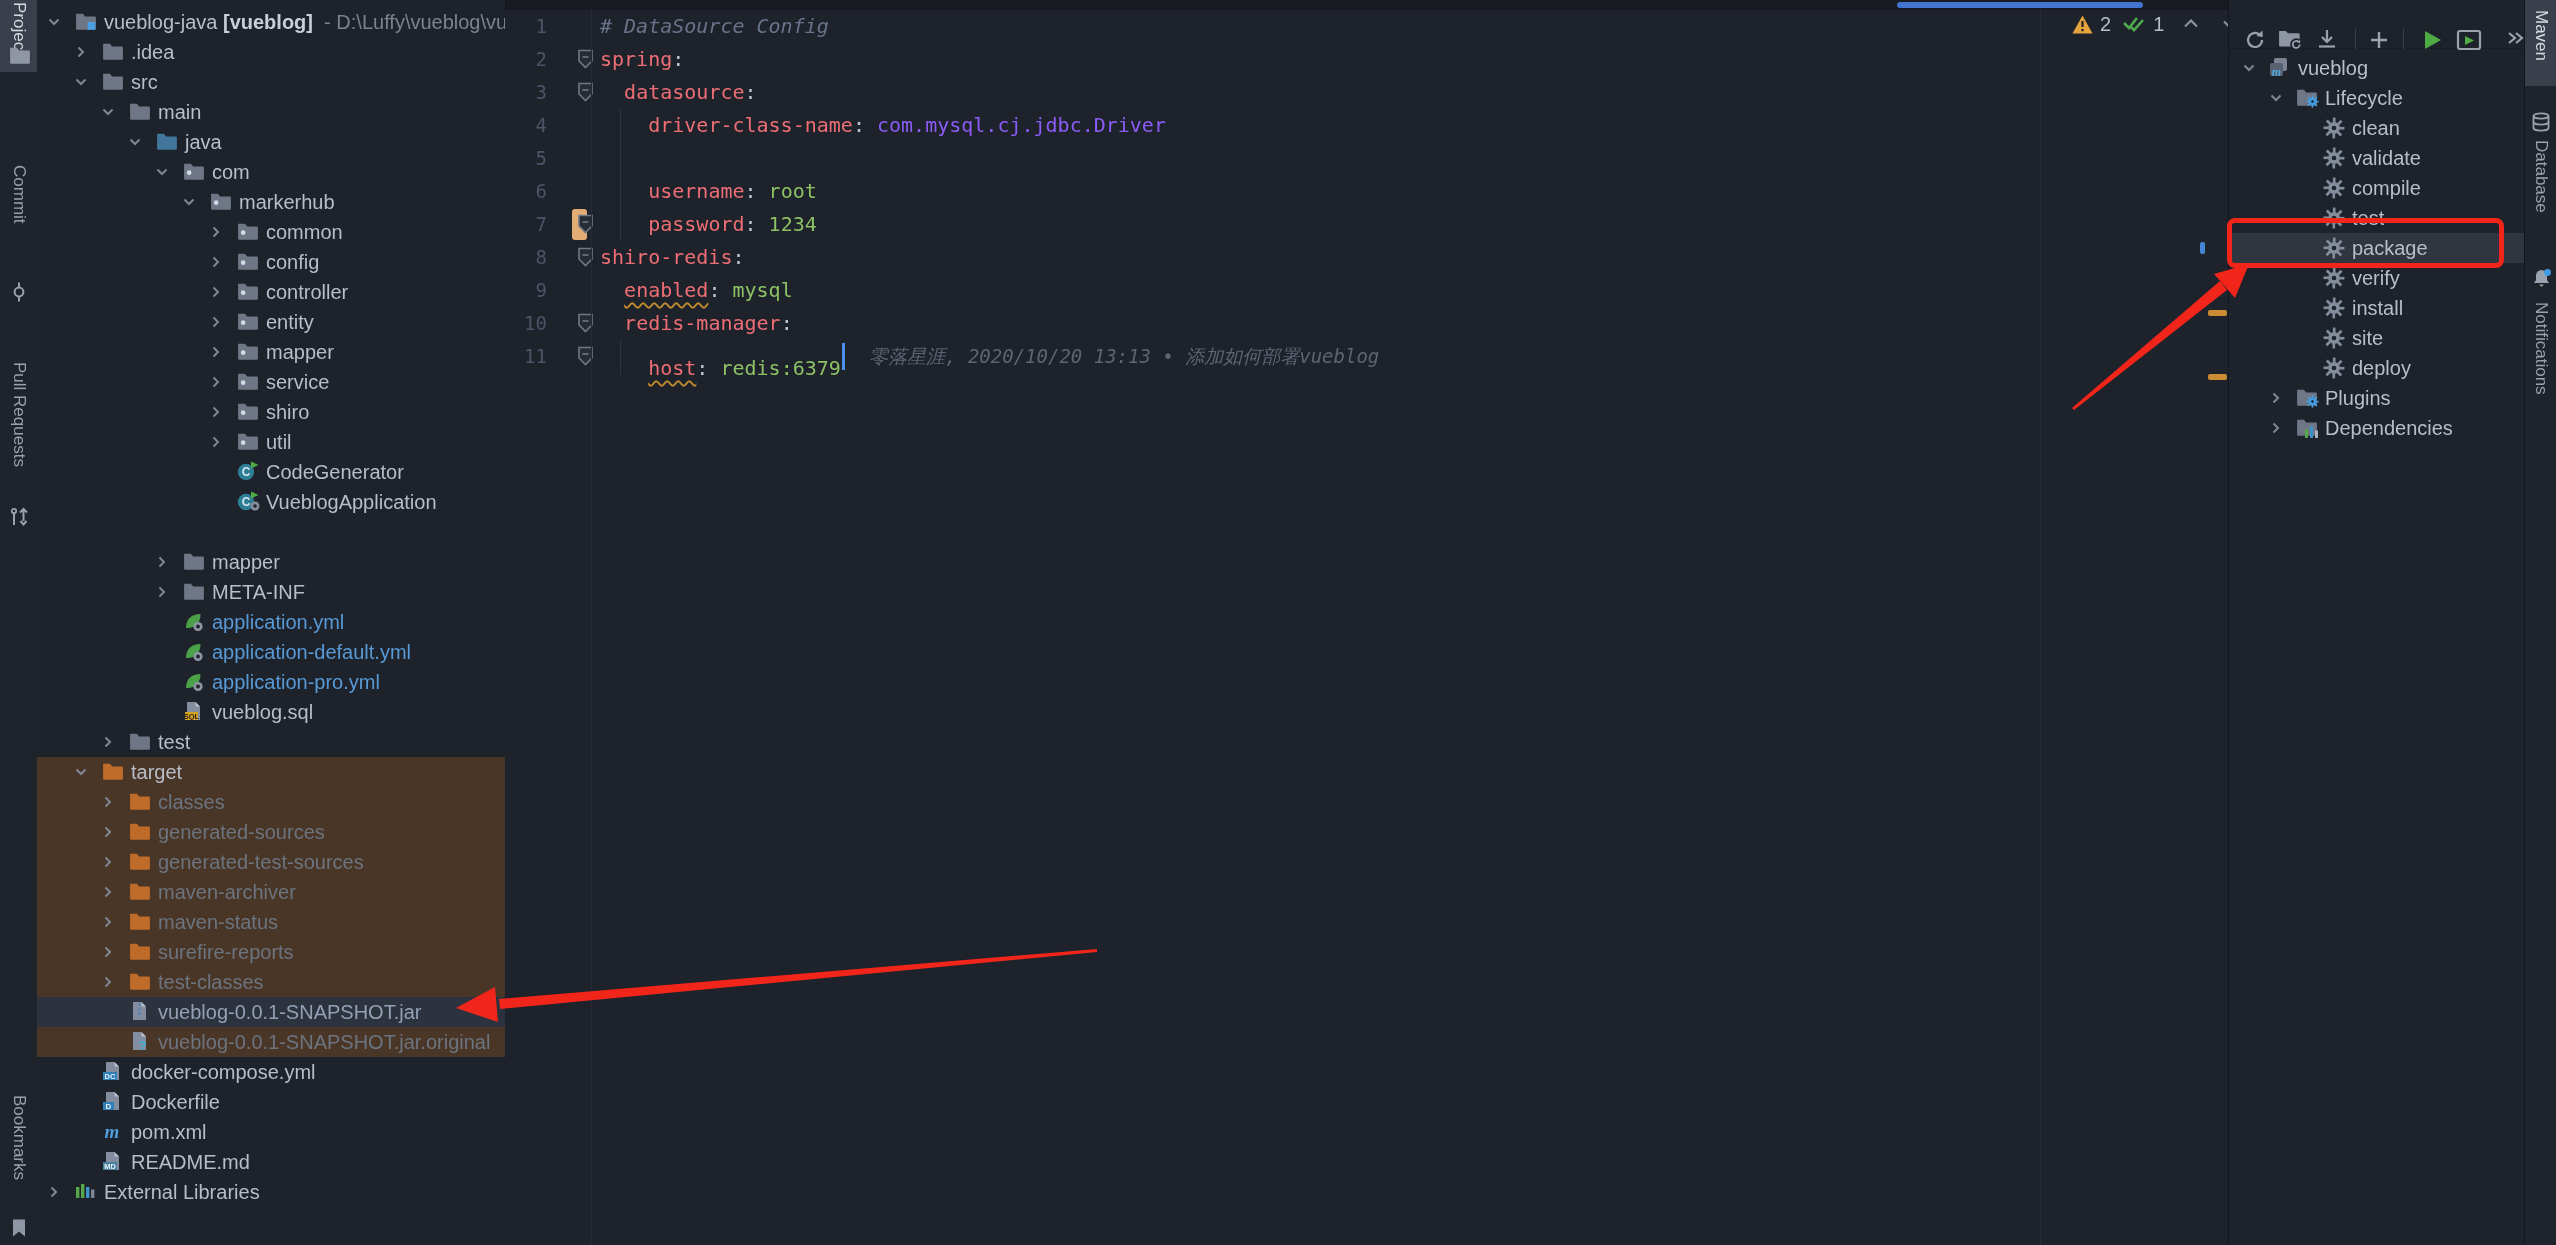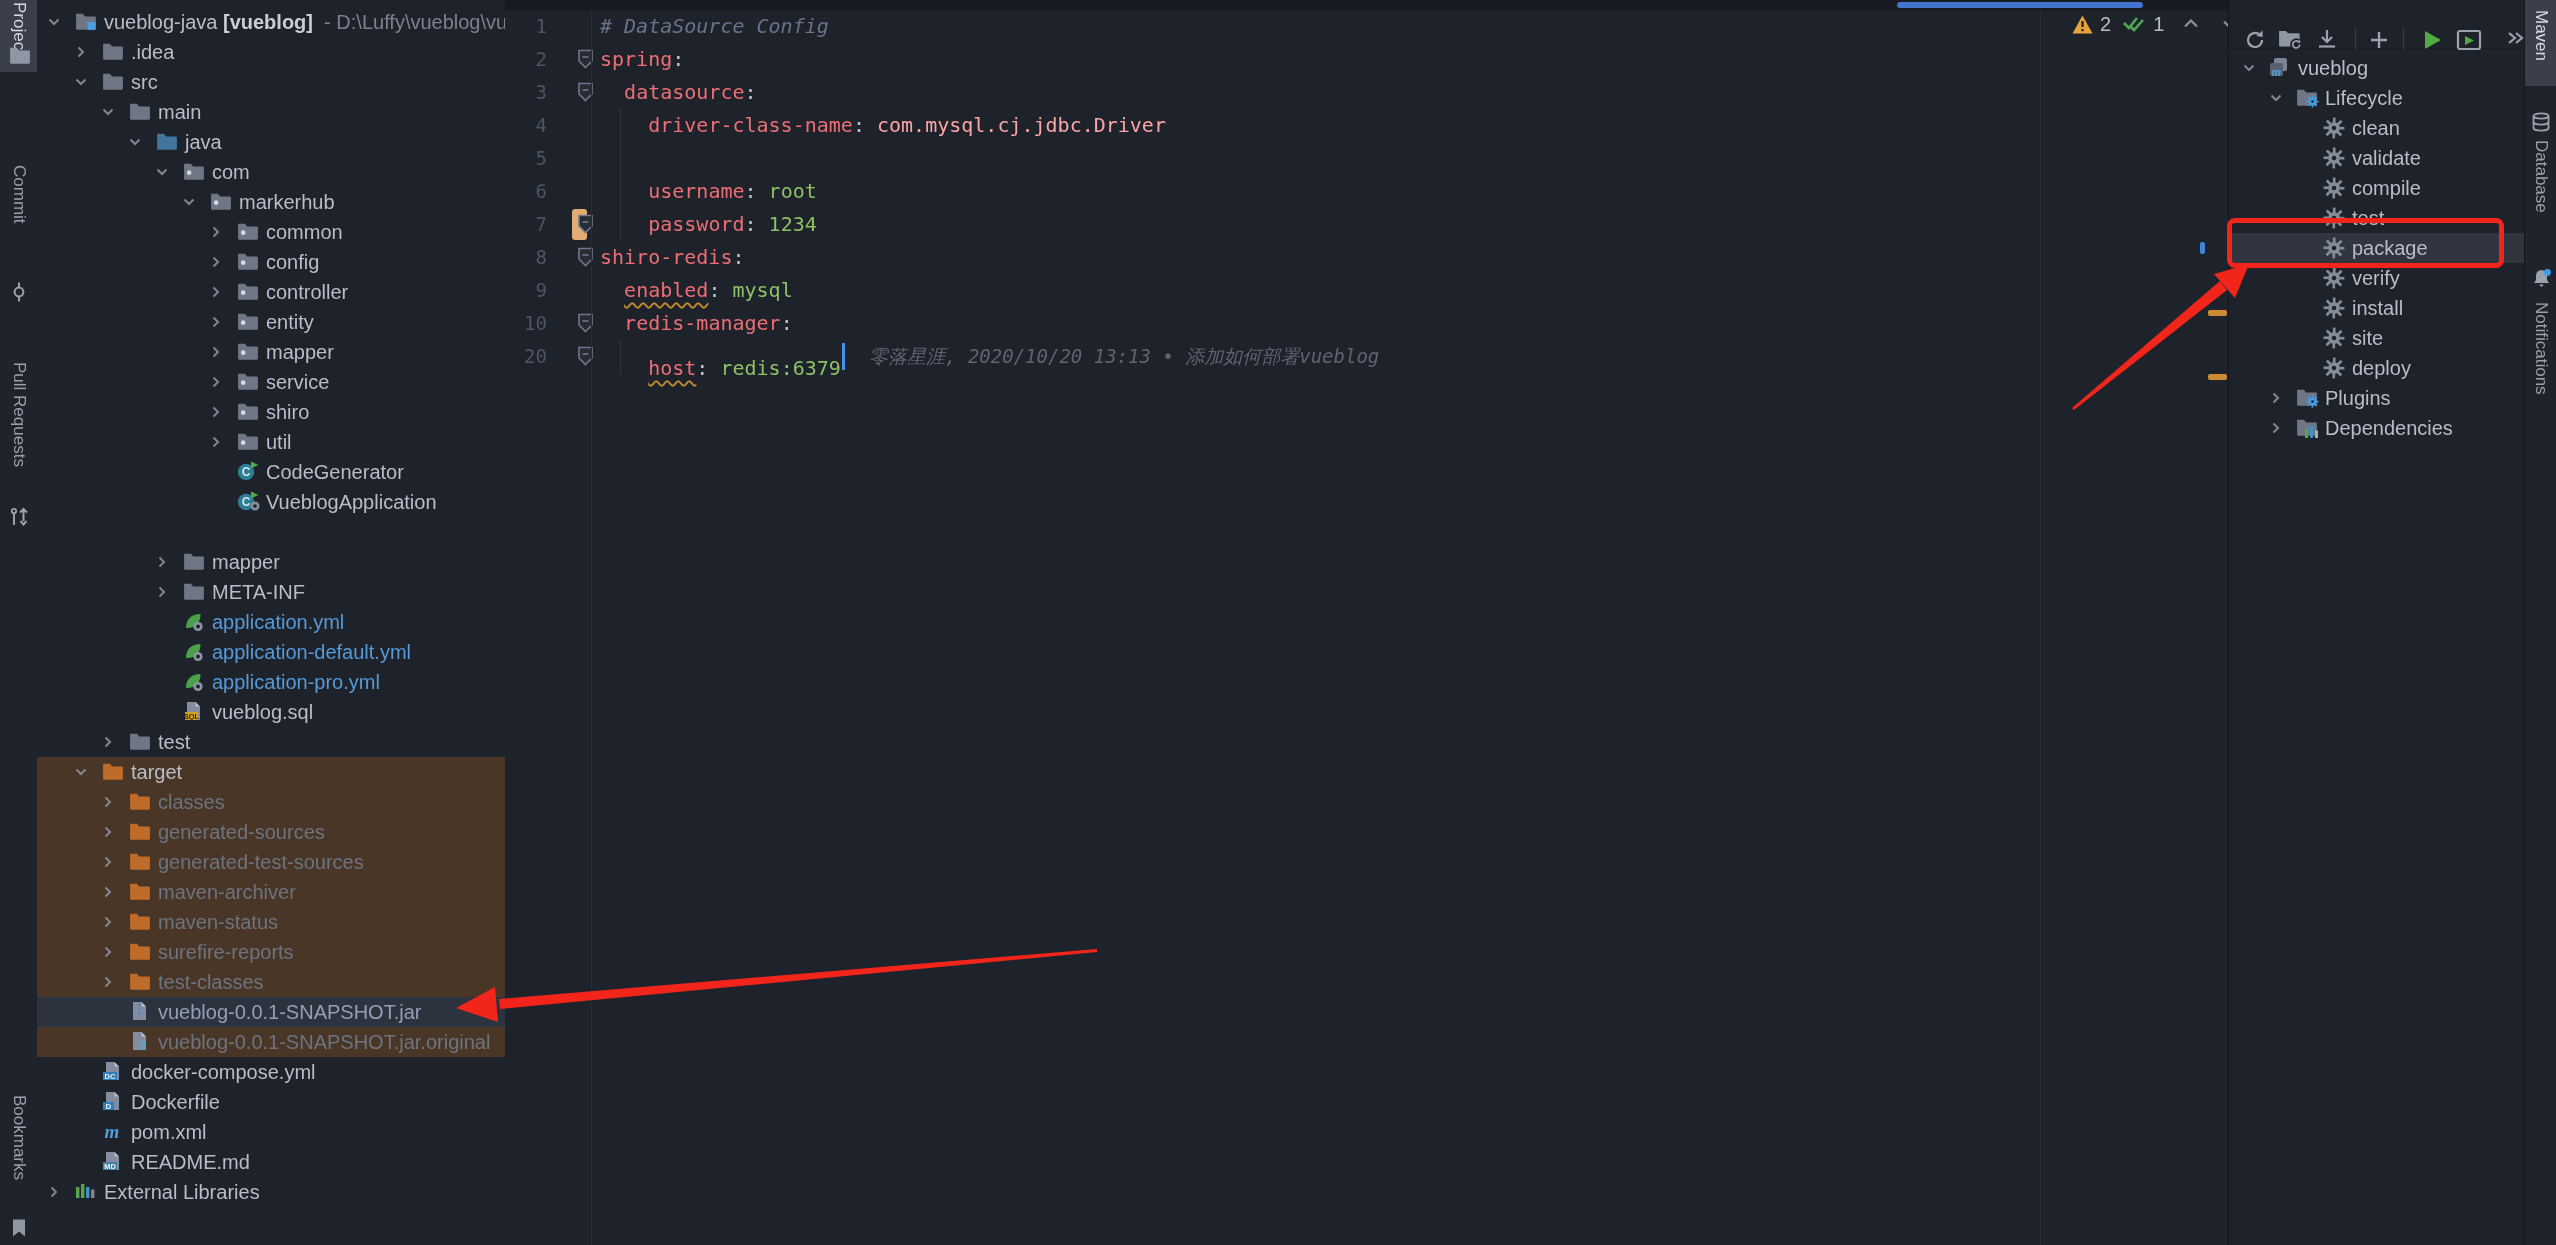--- a/index.html
+++ b/index.html
@@ -33,21 +33,21 @@
   .root-path{color:#7b828f;}
   
   #editor{left:505px;top:10px;width:1723px;height:1235px;background:#1e222b;overflow:hidden;}
   .gline{position:absolute;left:0;width:42px;text-align:right;font-family:"DejaVu Sans Mono",monospace;
          font-size:19px;line-height:33px;color:#4c5467;}
   .cline{position:absolute;left:95px;font-family:"DejaVu Sans Mono",monospace;font-size:20px;line-height:33px;white-space:pre;}
   .s-c{color:#69738a;font-style:italic;}
   .s-k{color:#ee6e75;}
   .s-p{color:#bcc2cd;}
   .s-g{color:#8cc265;}
-  .s-y{color:#fca5a5;}
+  .s-y{color:#8b5cf6;}
   .s-gq{color:#8cc265;text-decoration:underline wavy #4e9a4e 2px;text-underline-offset:5px;}
   .s-kq{color:#ee6e75;text-decoration:underline wavy #c08a2e 2px;text-underline-offset:5px;}
   #curline{left:505px;top:340px;width:1703px;height:33px;background:#262c38;}
   .guide{position:absolute;width:1px;background:#2f3440;}
   #caret{left:842px;top:343px;width:3px;height:27px;background:#4b90e8;}
   #blame{position:absolute;left:364px;top:0;font-family:"DejaVu Sans Mono",monospace;font-style:italic;
          font-size:19px;line-height:33px;color:#5d6472;white-space:pre;}
   .shield{position:absolute;width:17px;height:20px;}
   #bookmark{position:absolute;left:67px;width:15px;height:31px;background:#e2ad74;border-radius:3px;}
   .stripemark{position:absolute;border-radius:2px;}
@@ -615,21 +615,21 @@
       <div class="gline" style="top:165px">6</div>
       <div class="cline" style="top:165px"><span class="s-p">    </span><span class="s-k">username</span><span class="s-p">: </span><span class="s-g">root</span></div>
       <div class="gline" style="top:198px">7</div>
       <div class="cline" style="top:198px"><span class="s-p">    </span><span class="s-k">password</span><span class="s-p">: </span><span class="s-g">1234</span></div>
       <div class="gline" style="top:231px">8</div>
       <div class="cline" style="top:231px"><span class="s-k">shiro-redis</span><span class="s-p">:</span></div>
       <div class="gline" style="top:264px">9</div>
       <div class="cline" style="top:264px"><span class="s-p">  </span><span class="s-kq">enabled</span><span class="s-p">: </span><span class="s-g">mysql</span></div>
       <div class="gline" style="top:297px">10</div>
       <div class="cline" style="top:297px"><span class="s-p">  </span><span class="s-k">redis-manager</span><span class="s-p">:</span></div>
-      <div class="gline" style="top:330px">20</div>
+      <div class="gline" style="top:330px">11</div>
       <div class="cline" style="top:342px"><span class="s-p">    </span><span class="s-kq">host</span><span class="s-p">: </span><span class="s-g">redis:6379</span></div>
       <span class="shield" style="left:72px;top:39px">
         <svg width="17" height="20" viewBox="0 0 17 20">
           <path d="M2 1.5 h13 v10.5 l-6.5 6.5 l-6.5 -6.5 Z" fill="#262b34" stroke="#707887" stroke-width="1.6"></path>
           <path d="M5.5 8 h6" stroke="#707887" stroke-width="1.6"></path>
         </svg>
       </span>
       <span class="shield" style="left:72px;top:72px">
         <svg width="17" height="20" viewBox="0 0 17 20">
           <path d="M2 1.5 h13 v10.5 l-6.5 6.5 l-6.5 -6.5 Z" fill="#262b34" stroke="#707887" stroke-width="1.6"></path>

